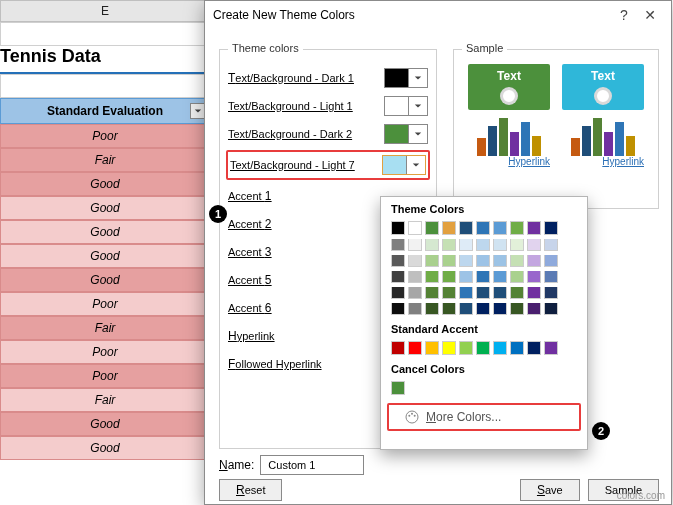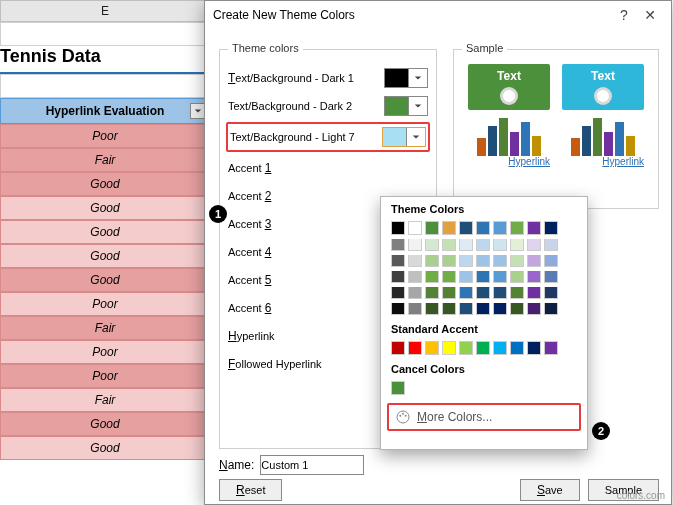--- a/index.html
+++ b/index.html
@@ -18,21 +18,21 @@
 
 
 .dialog { position:absolute; left:204px; top:0; width:468px; height:505px; background:#fff; border:1px solid #8b8b8b; box-shadow:0 4px 18px rgba(0,0,0,.35);}
 .titlebar{ display:flex; align-items:center; padding:6px 8px; }
 .titlebar .t{ flex:1; font-size:12px; }
 .titlebar .q, .titlebar .x { width:26px; text-align:center; font-family:Arial; font-size:14px; color:#444; cursor:pointer;}
 .group{ position:absolute; border:1px solid #cfcfcf; }
 .group>.lbl{position:absolute; top:-8px; left:8px; background:#fff; padding:0 4px; font-size:11px; color:#333;}
 .g-theme{ left:14px; top:48px; width:218px; height:400px;}
 .g-sample{ left:248px; top:48px; width:206px; height:160px;}
-.row{ display:flex; align-items:center; height:28px; margin:0 8px;}
+.row{ display:flex; align-items:center; height:28px; margin:0 8px;text-decoration:underline;}
 .row label{ flex:1; font-size:11px; }
 .row label u{text-decoration:underline;}
 .swatch{ width:44px; height:20px; border:1px solid #888; display:flex; align-items:center;}
 .swatch .c{ width:24px; height:18px; border-right:1px solid #888;}
 .swatch .arrow{ flex:1; display:flex; align-items:center; justify-content:center;}
 .swatch .arrow svg{width:8px;height:8px;}
 .g-theme .stack{ padding-top:14px;}
 .hlrow{ border:2.5px solid #e83c3c; border-radius:2px; padding:0 2px; height:30px; margin:2px 6px; }
 .bullet{ position:absolute; width:18px; height:18px; border-radius:50%; background:#000; color:#fff; font-size:11px; font-weight:bold; display:flex; align-items:center; justify-content:center;}
 
@@ -46,42 +46,42 @@
 .bars{height:46px;display:flex;align-items:flex-end;gap:2px;justify-content:center;padding-top:4px;}
 .bars span{width:9px;}
 .link{color:#2b6fb5; text-decoration:underline; font-size:10px; text-align:right; display:block;}
 
 
 .picker{ position:absolute; left:380px; top:196px; width:208px; height:254px; background:#fff; border:1px solid #b5b5b5; box-shadow:0 6px 16px rgba(0,0,0,.35); z-index:20;}
 .picker h4{ margin:6px 10px 4px; font-size:11px; font-weight:bold;}
 .grid{ display:flex; gap:3px; padding:2px 10px;}
 .grid span{ width:14px; height:14px; border:1px solid #ccc;}
 .grid.small span{width:14px;height:12px;border-top:none;}
-.more{ margin:6px; border:2.5px solid #e83c3c; border-radius:2px; height:28px; display:flex; align-items:center; padding:0 6px; gap:6px; color:#555;}
+.more{ margin:6px; border:2.5px solid #e83c3c; border-radius:2px; height:28px; display:flex; align-items:center; padding:0 15px; gap:6px; color:#555;}
 .more svg{width:16px;height:16px;}
 .more u{text-decoration:underline;}
 
 .namefield{position:absolute; left:14px; top:454px; display:flex; align-items:center; gap:6px;}
-.namefield input{ width:104px; height:20px; border:1px solid #888; padding:0 0; font-size:11px;}
+.namefield input{ width:104px; height:20px; border:1px solid #888; padding:0 7px; font-size:11px;}
 .btns{ position:absolute; left:14px; top:478px; width:440px; display:flex;}
 .btn{ border:1px solid #8a8a8a; background:#efefef; height:22px; padding:0 16px; font-size:11px; display:flex;align-items:center;}
 .btn u{text-decoration:underline;}
 .btns .spacer{flex:1;}
 .watermark{position:absolute;right:8px;bottom:4px;font-size:10px;color:#999;z-index:50;}
 </style>
 </head>
 <body>
 
 <div class="sheet">
   <div class="colhead">E</div>
   <div class="blank"></div>
   <div class="title">Tennis Data</div>
   <div class="blank"></div>
   <div class="hdrcell">
-    <span>Hyperlink Evaluation</span>
+    <span>Standard Evaluation</span>
     <span class="drop">
         <svg viewBox="0 0 10 10">
           <path d="M1 3 L5 7 L9 3 Z" fill="#444"></path>
         </svg>
       </span>
   </div>
   <div class="cell dark">Poor</div>
   <div class="cell dark">Fair</div>
   <div class="cell dark">Good</div>
   <div class="cell">Good</div>
@@ -112,20 +112,31 @@
         <div class="swatch">
             <span class="c" style="background: rgb(0, 0, 0);"></span>
             <span class="arrow">
               <svg viewBox="0 0 10 10">
                 <path d="M1 3 L5 7 L9 3 Z" fill="#444"></path>
               </svg>
             </span>
           </div>
       </div>
       <div class="row">
+        <label>Text/Background - Light 1</label>
+        <div class="swatch">
+            <span class="c" style="background:#fff"></span>
+            <span class="arrow">
+              <svg viewBox="0 0 10 10">
+                <path d="M1 3 L5 7 L9 3 Z" fill="#444"></path>
+              </svg>
+            </span>
+          </div>
+      </div>
+      <div class="row">
         <label>Text/Background - Dark 2</label>
         <div class="swatch">
             <span class="c" style="background:#4c903c"></span>
             <span class="arrow">
               <svg viewBox="0 0 10 10">
                 <path d="M1 3 L5 7 L9 3 Z" fill="#444"></path>
               </svg>
             </span>
           </div>
       </div>
@@ -141,23 +152,20 @@
           </div>
       </div>
       <div class="row">
           <label>Accent <u>1</u></label>
         </div>
       <div class="row">
           <label>Accent <u>2</u></label>
         </div>
       <div class="row">
           <label>Accent <u>3</u></label>
-        </div>
-      <div class="row">
-          <label>Accent <u>4</u></label>
         </div>
       <div class="row">
           <label>Accent <u>5</u></label>
         </div>
       <div class="row">
           <label>Accent <u>6</u></label>
         </div>
       <div class="row">
           <label><u>H</u>yperlink</label>
         </div>

